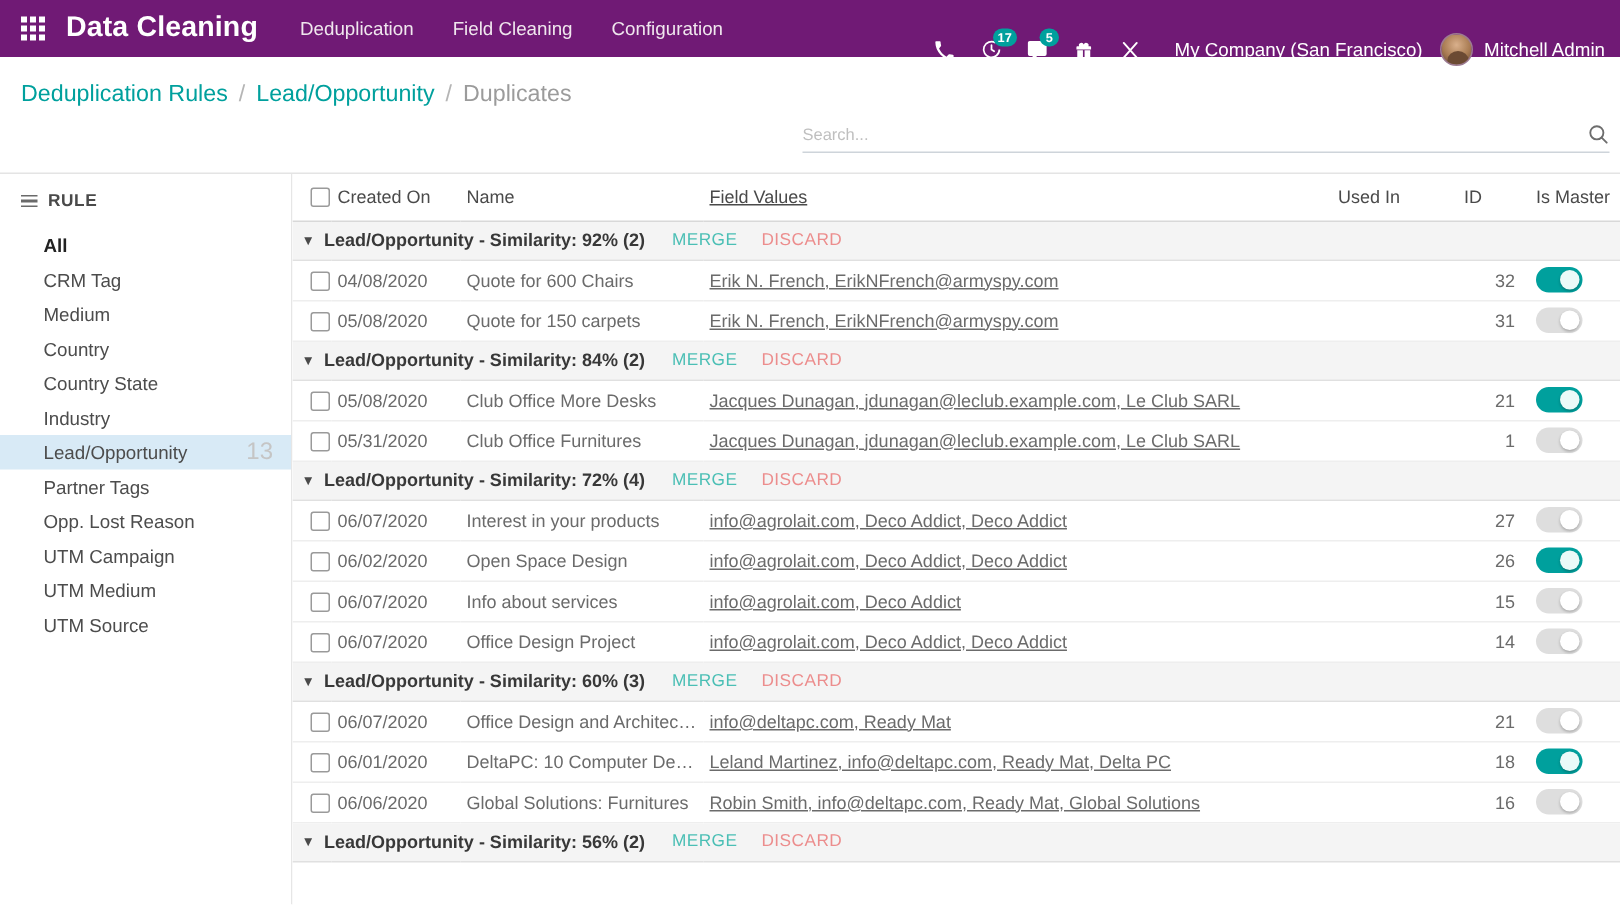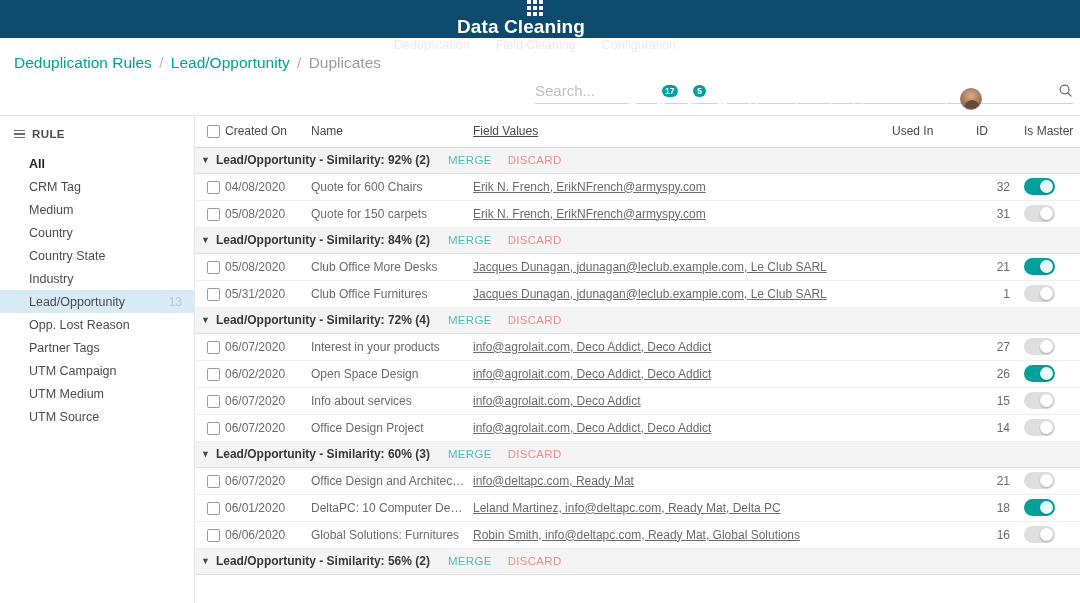--- a/index.html
+++ b/index.html
@@ -5,23 +5,23 @@
   * { box-sizing: border-box; margin: 0; padding: 0; }
   html, body {
     width: 1080px; height: 603px;
     font-family: "Liberation Sans", sans-serif;
     background: #fff; overflow: hidden;
     -webkit-font-smoothing: antialiased;
   }
 
   
   .navbar {
-    height: 38px; background: #0c4a6e; color: #fff;
+    height: 38px; background: #701a75; color: #fff;
     display: flex; align-items: center; padding: 0 10px 0 0;
-    position: relative; z-index: 10; flex-direction: column;
+    position: relative; z-index: 10;
   }
   .apps-btn {
     width: 44px; height: 38px; display: flex;
     align-items: center; justify-content: center; cursor: pointer;
   }
   .apps-grid { display: grid; grid-template-columns: repeat(3, 4px); gap: 2px; }
   .apps-grid i { width: 4px; height: 4px; background: #fff; display: block; }
   .app-title {
     font-size: 19px; font-weight: bold; color: #fff;
     letter-spacing: .1px; margin-right: 28px; white-space: nowrap;
@@ -77,21 +77,21 @@
   .bc-active { color: #9b9b9b; }
 
   .search-area {
     position: absolute; left: 535px; top: 44px; width: 538px;
   }
   .search-box {
     display: flex; align-items: center;
     border-bottom: 1px solid #ced4da; padding-bottom: 4px;
   }
   .search-input {
-    flex: 1; border: 0; outline: 0; font-size: 15px;
+    flex: 1; border: 0; outline: 0; font-size: 11px;
     color: #555; background: transparent; font-family: inherit;
   }
   .search-input::placeholder { color: #bfbfbf; }
   .search-ico { color: #6d6d6d; display: flex; align-items: center; cursor: pointer; }
 
   .facet-row {
     display: flex; align-items: center; margin-top: 11px;
     padding-left: 6px;
   }
   .facet {
@@ -124,21 +124,21 @@
   }
   .side-head .hamburger { display: inline-flex; flex-direction: column; gap: 2px; }
   .side-head .hamburger i { width: 11px; height: 1.5px; background: #6a6a6a; display: block; }
   .side-item {
     display: flex; align-items: center; height: 23px;
     padding: 0 12px 0 29px; font-size: 12.5px; color: #4c4c4c;
     cursor: pointer; white-space: nowrap;
   }
   .side-item.first { font-weight: bold; color: #222; }
   .side-item.active { background: #d8eaf6; }
-  .side-count { margin-left: auto; font-size: 12px; color: #c5c5c5; }
+  .side-count { margin-left: auto; font-size: 16px; color: #c5c5c5; }
 
   
   .list-area { flex: 1; overflow: hidden; background: #fff; position: relative; }
   table.list { width: 100%; border-collapse: collapse; table-layout: fixed; }
   table.list th {
     font-size: 12px; color: #4a4a4a; font-weight: normal;
     text-align: left; height: 31px; padding: 0 4px;
     border-bottom: 1px solid #d8d8d8; background: #fff; white-space: nowrap;
   }
   table.list td {
@@ -338,24 +338,24 @@
           <span>Country State</span>
         </div>
         <div class="side-item">
           <span>Industry</span>
         </div>
         <div class="side-item active">
           <span>Lead/Opportunity</span>
           <span class="side-count">13</span>
         </div>
         <div class="side-item">
+          <span>Partner Tags</span>
+        </div>
+        <div class="side-item">
           <span>Opp. Lost Reason</span>
-        </div>
-        <div class="side-item">
-          <span>Partner Tags</span>
         </div>
         <div class="side-item">
           <span>UTM Campaign</span>
         </div>
         <div class="side-item">
           <span>UTM Medium</span>
         </div>
         <div class="side-item">
           <span>UTM Source</span>
         </div>

